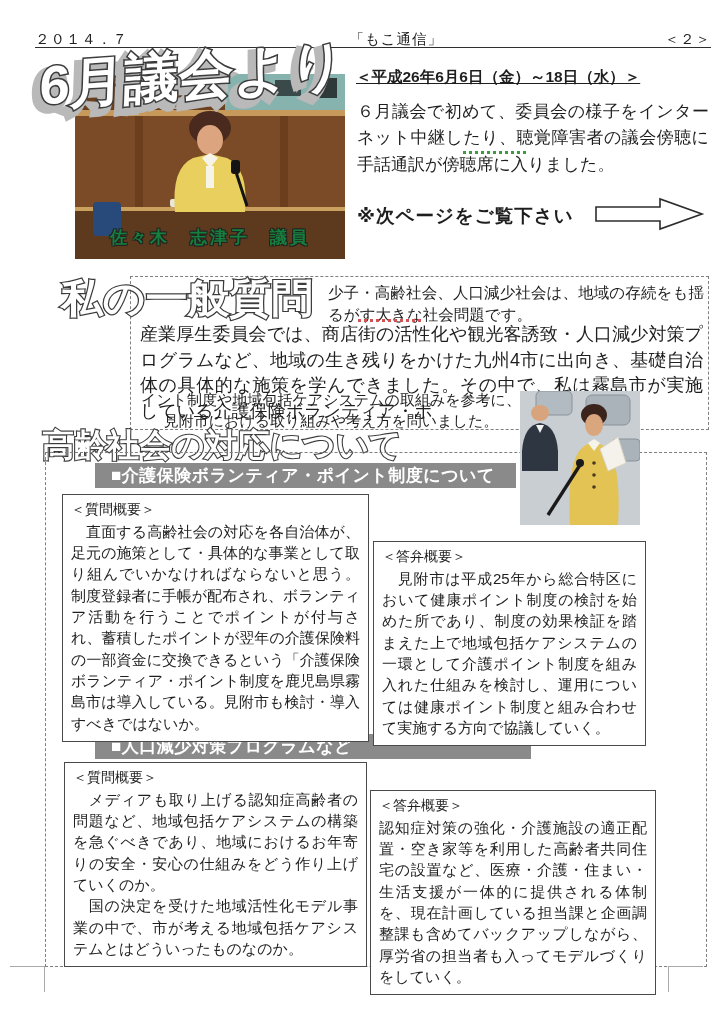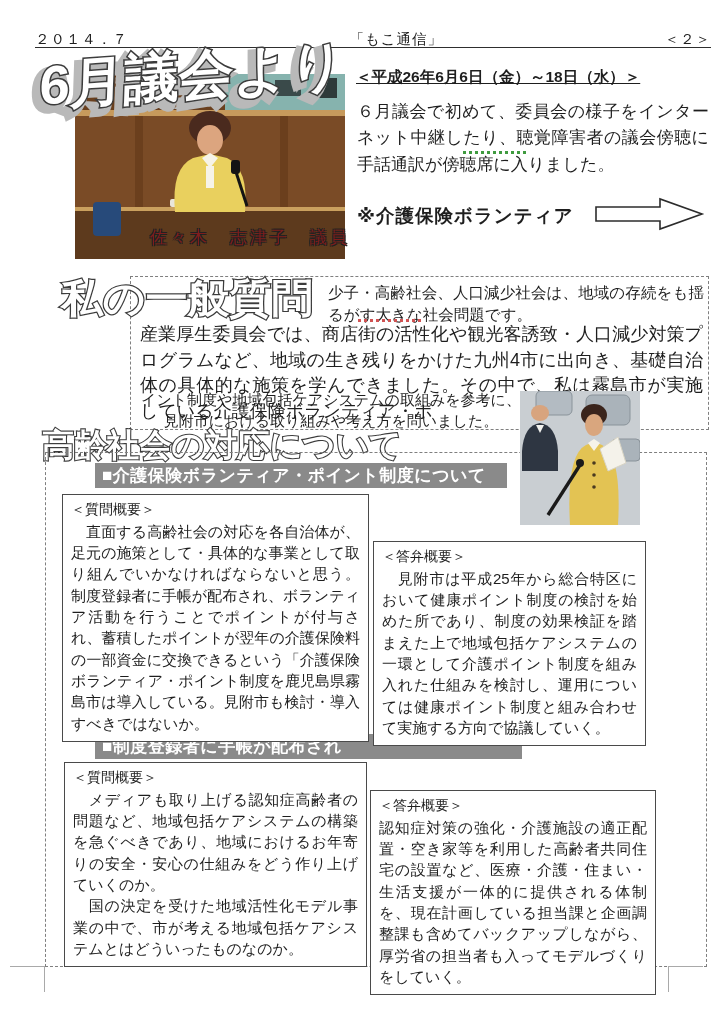--- a/index.html
+++ b/index.html
@@ -6,23 +6,23 @@
   #page{position:relative;width:714px;height:1024px;background:#fff;overflow:hidden;
         font-family:"Liberation Sans","DejaVu Sans",sans-serif;color:#1e1e1e;}
   .abs{position:absolute;}
   
   #hdr{top:30px;left:35px;width:676px;display:flex;justify-content:space-between;
        font-size:14.5px;letter-spacing:1px;}
   #hdr-rule{top:47px;left:35px;width:676px;border-top:1.6px solid #2e2e2e;}
   
   .photo{display:block;}
   #photo1{left:75px;top:74px;}
-  #caption1{left:75px;top:226px;width:270px;text-align:center;color:#7f1d1d;font-weight:normal;
+  #caption1{left:75px;top:226px;width:270px;text-align:center;color:#15803d;font-weight:bold;
             font-size:17px;letter-spacing:3px;
-            text-shadow:-1px -1px 0 #222,1px -1px 0 #222,-1px 1px 0 #222,1px 1px 0 #222;margin-left:40px;}
+            text-shadow:-1px -1px 0 #222,1px -1px 0 #222,-1px 1px 0 #222,1px 1px 0 #222;}
   
   .bubble-face{fill:#fff;stroke:#3c3c3c;paint-order:stroke;font-weight:bold;
                font-family:"Liberation Sans","DejaVu Sans",sans-serif;}
   .bubble-shadow{fill:#b9b9b9;stroke:#b9b9b9;font-weight:bold;
                font-family:"Liberation Sans","DejaVu Sans",sans-serif;}
   #title1{left:28px;top:46px;transform:rotate(-4deg) skewX(-6deg);transform-origin:left top;}
   #title2{left:55px;top:272px;}
   #title3{left:38px;top:420px;}
   
   #session-dates{left:356px;top:67px;width:352px;font-weight:bold;font-size:15.5px;text-decoration:underline;}
@@ -37,21 +37,21 @@
   
   .dashed{border:1.2px dashed #7f7f7f;background:transparent;}
   #dash1{left:130px;top:276px;width:577px;height:152px;}
   #dash2{left:45px;top:452px;width:660px;height:513px;}
   #gq-intro{left:328px;top:282px;width:376px;font-size:15.5px;line-height:1.45;text-align:justify;}
   #gq-body{left:140px;top:322px;width:563px;font-size:18px;line-height:1.43;text-align:justify;}
   #gq-body2{left:140px;top:389px;width:382px;font-size:15px;line-height:1.43;white-space:pre-line;text-align:center;}
   #photo2{left:520px;top:391px;z-index:5;}
   
   .bar{background:#8a8a8a;color:#fff;font-weight:bold;font-size:17px;
-       line-height:25px;padding-left:7px;letter-spacing:0.5px;}
+       line-height:25px;padding-left:16px;letter-spacing:0.5px;}
   #bar1{left:95px;top:463px;width:405px;height:25px;}
   #bar2{left:95px;top:734px;width:420px;height:25px;}
   
   .qa-box{background:#fff;border:1.3px solid #4a4a4a;padding:5px 8px 7px 8px;
           font-size:15px;line-height:1.42;text-align:justify;z-index:3;}
   .qa-label{font-weight:normal;font-size:14px;margin-bottom:1px;}
   .qa-text{white-space:pre-line;}
   #qbox1{left:62px;top:494px;width:289px;}
   #abox1{left:373px;top:541px;width:255px;}
   #qbox2{left:64px;top:762px;width:285px;}
@@ -97,21 +97,21 @@
   <div id="caption1" class="abs">佐々木　志津子　議員</div>
 
   <svg id="title1" class="abs" width="330" height="85" viewBox="0 0 330 85">
     <text class="bubble-shadow" x="8" y="64" font-size="54" stroke-width="9" textLength="306" lengthAdjust="spacingAndGlyphs">6月議会より</text>
     <text class="bubble-face" x="13" y="59" font-size="54" stroke-width="3" textLength="306" lengthAdjust="spacingAndGlyphs">6月議会より</text>
   </svg>
 
   <div id="session-dates" class="abs">＜平成26年6月6日（金）～18日（水）＞</div>
   <div id="lead-body" class="abs">６月議会で初めて、委員会の様子をインターネット中継したり、聴覚障害者の議会傍聴に手話通訳が傍聴席に入りました。</div>
   <div id="wavy-green" class="abs wavy"></div>
-  <div id="next-note" class="abs">※介護保険ボランティア</div>
+  <div id="next-note" class="abs">※次ページをご覧下さい</div>
   <svg id="arrow-svg" class="abs" width="112" height="34" viewBox="0 0 112 34">
     <polygon points="2,10 66,10 66,2 108,17 66,32 66,24 2,24" fill="#fff" stroke="#2c2c2c" stroke-width="1.6"></polygon>
   </svg>
 
   <div id="dash1" class="abs dashed"></div>
   <svg id="title2" class="abs" width="265" height="50" viewBox="0 0 265 50">
     <text class="bubble-face" x="6" y="40" font-size="40" stroke-width="2.4" textLength="252" lengthAdjust="spacingAndGlyphs">私の一般質問</text>
   </svg>
   <div id="gq-intro" class="abs">少子・高齢社会、人口減少社会は、地域の存続をも揺るがす大きな社会問題です。</div>
   <div id="wavy-red" class="abs wavy"></div>
@@ -147,21 +147,21 @@
   <div id="bar1" class="abs bar">■介護保険ボランティア・ポイント制度について</div>
   <div id="qbox1" class="abs qa-box">
     <div class="qa-label">＜質問概要＞</div>
     <div class="qa-text">　直面する高齢社会の対応を各自治体が、足元の施策として・具体的な事業として取り組んでいかなければならないと思う。制度登録者に手帳が配布され、ボランティア活動を行うことでポイントが付与され、蓄積したポイントが翌年の介護保険料の一部資金に交換できるという「介護保険ボランティア・ポイント制度を鹿児島県霧島市は導入している。見附市も検討・導入すべきではないか。</div>
   </div>
   <div id="abox1" class="abs qa-box">
     <div class="qa-label">＜答弁概要＞</div>
     <div class="qa-text">　見附市は平成25年から総合特区において健康ポイント制度の検討を始めた所であり、制度の効果検証を踏まえた上で地域包括ケアシステムの一環として介護ポイント制度を組み入れた仕組みを検討し、運用については健康ポイント制度と組み合わせて実施する方向で協議していく。</div>
   </div>
 
-  <div id="bar2" class="abs bar">■制度登録者に手帳が配布され</div>
+  <div id="bar2" class="abs bar">■人口減少対策プログラムなど</div>
   <div id="qbox2" class="abs qa-box">
     <div class="qa-label">＜質問概要＞</div>
     <div class="qa-text">　メディアも取り上げる認知症高齢者の問題など、地域包括ケアシステムの構築を急ぐべきであり、地域におけるお年寄りの安全・安心の仕組みをどう作り上げていくのか。
 　国の決定を受けた地域活性化モデル事業の中で、市が考える地域包括ケアシステムとはどういったものなのか。</div>
   </div>
   <div id="abox2" class="abs qa-box">
     <div class="qa-label">＜答弁概要＞</div>
     <div class="qa-text">認知症対策の強化・介護施設の適正配置・空き家等を利用した高齢者共同住宅の設置など、医療・介護・住まい・生活支援が一体的に提供される体制を、現在計画している担当課と企画調整課も含めてバックアップしながら、厚労省の担当者も入ってモデルづくりをしていく。</div>
   </div>
 

